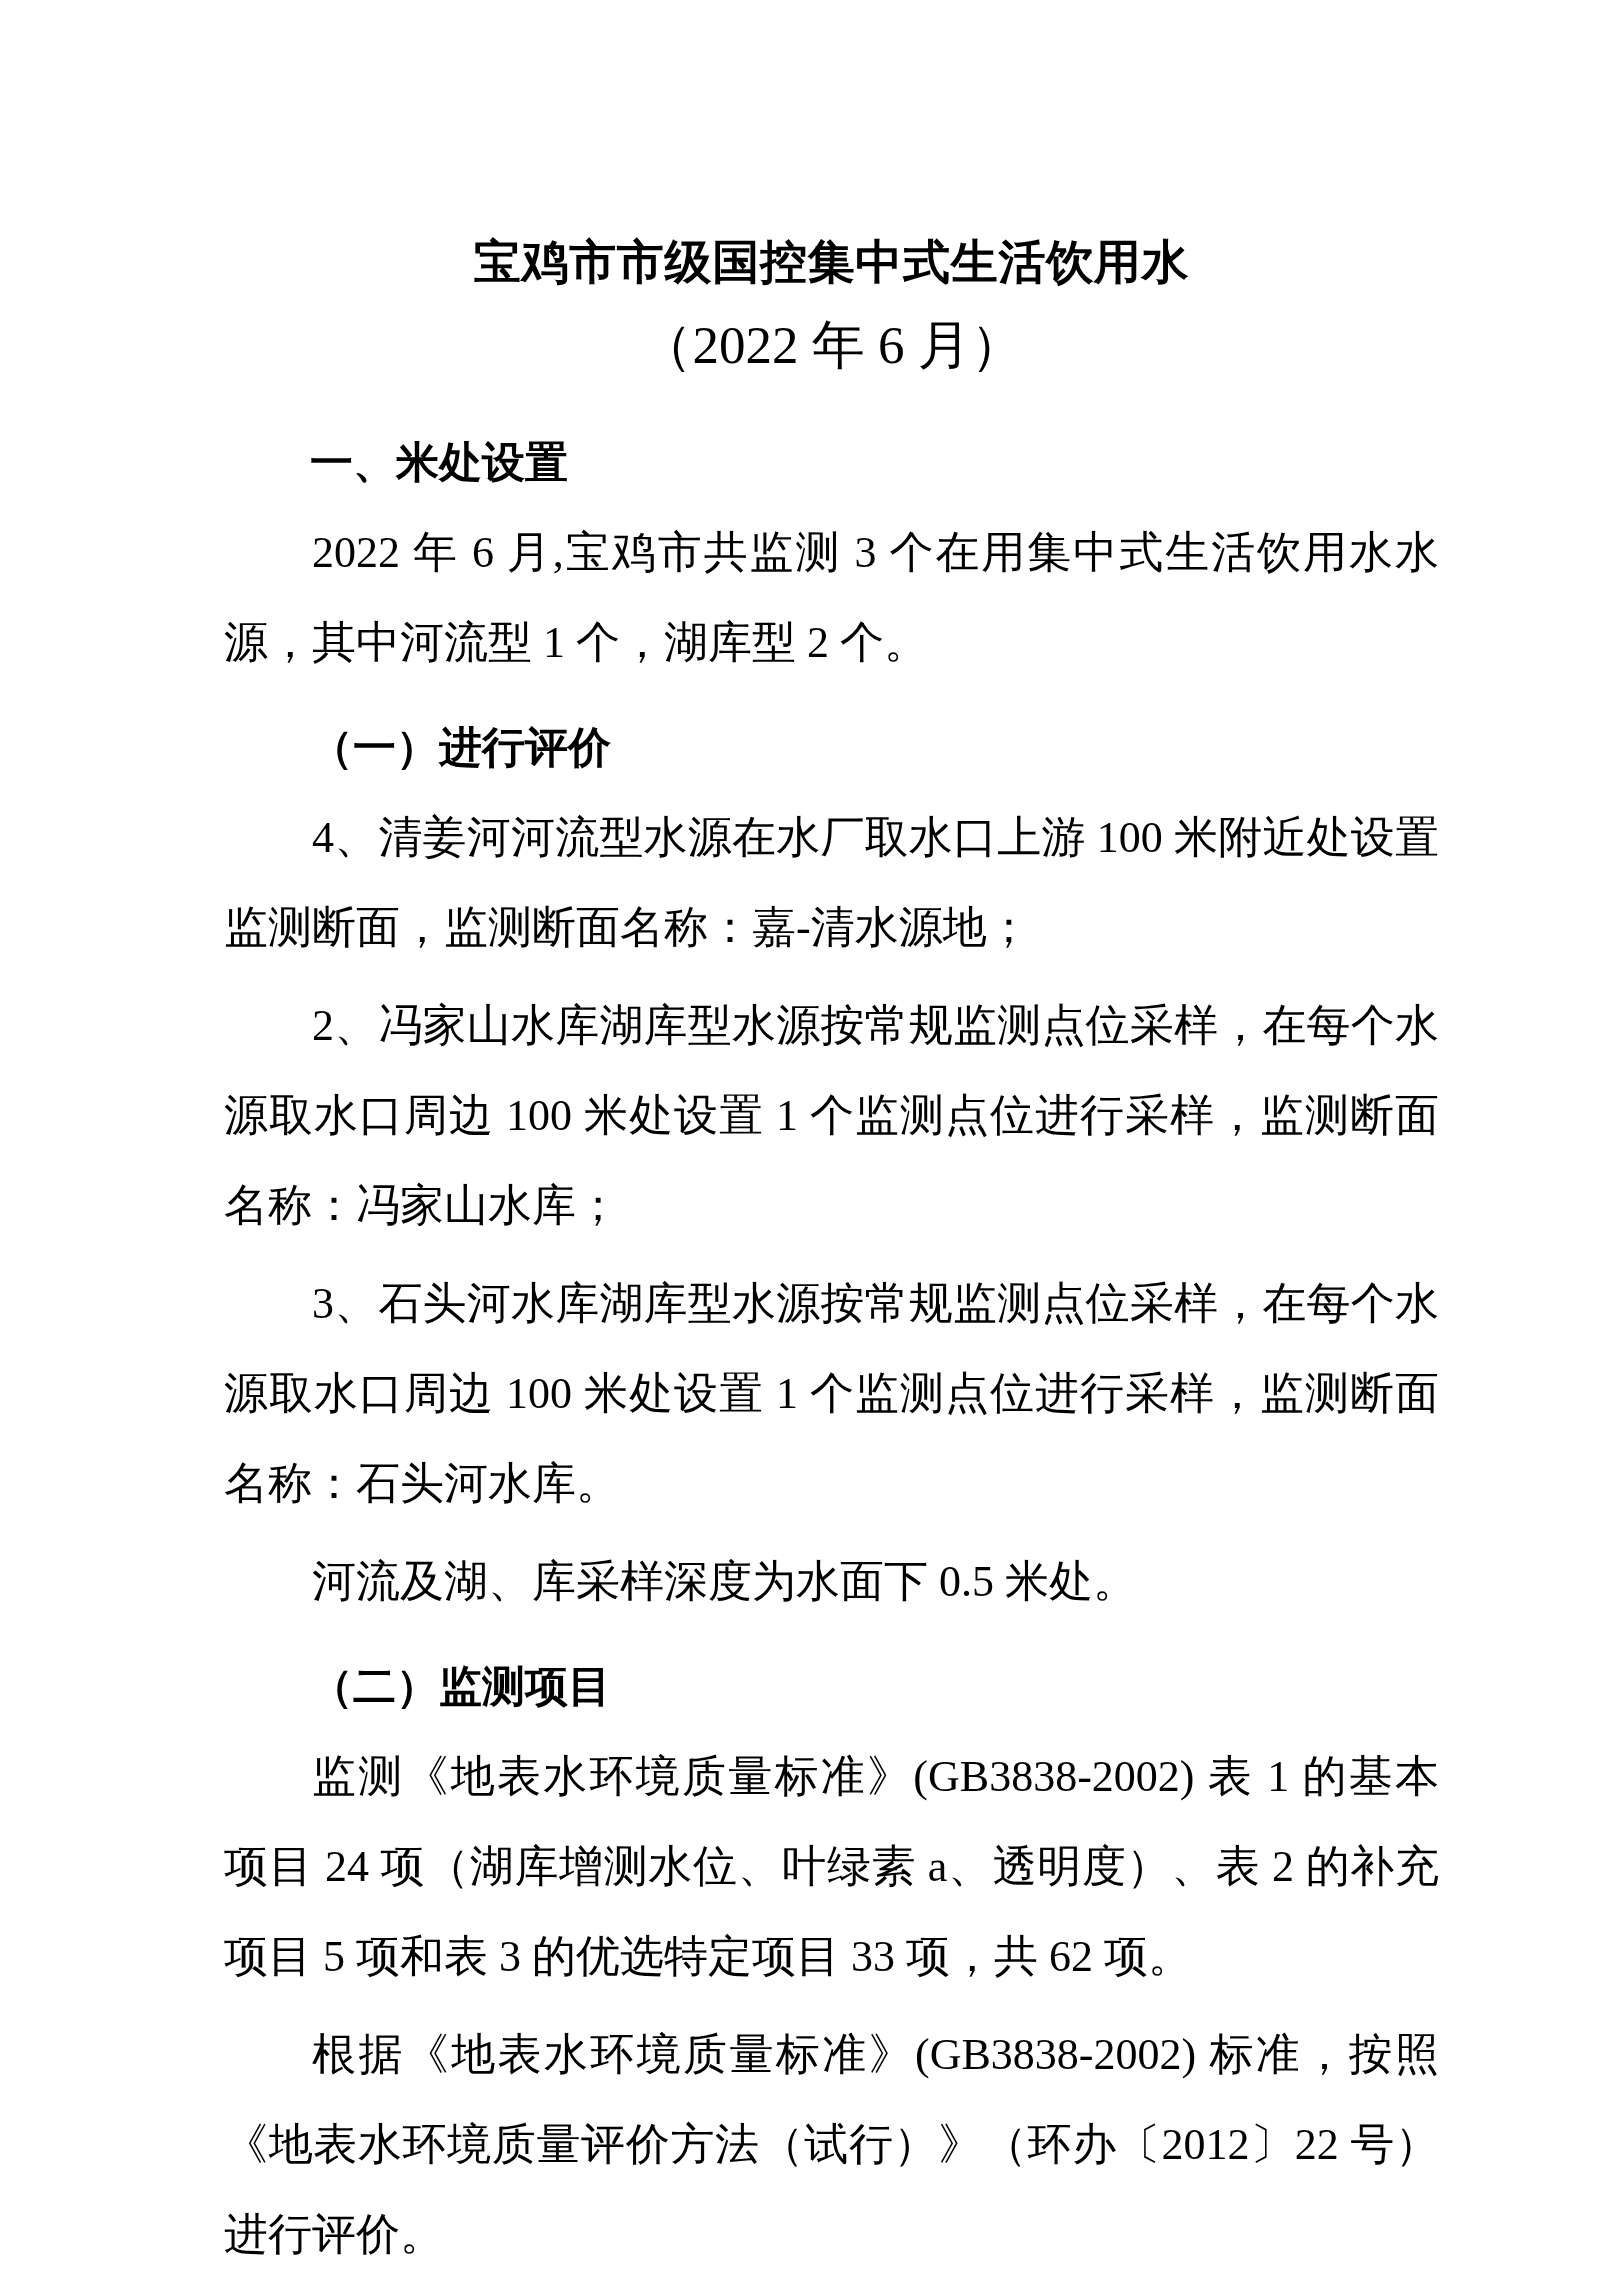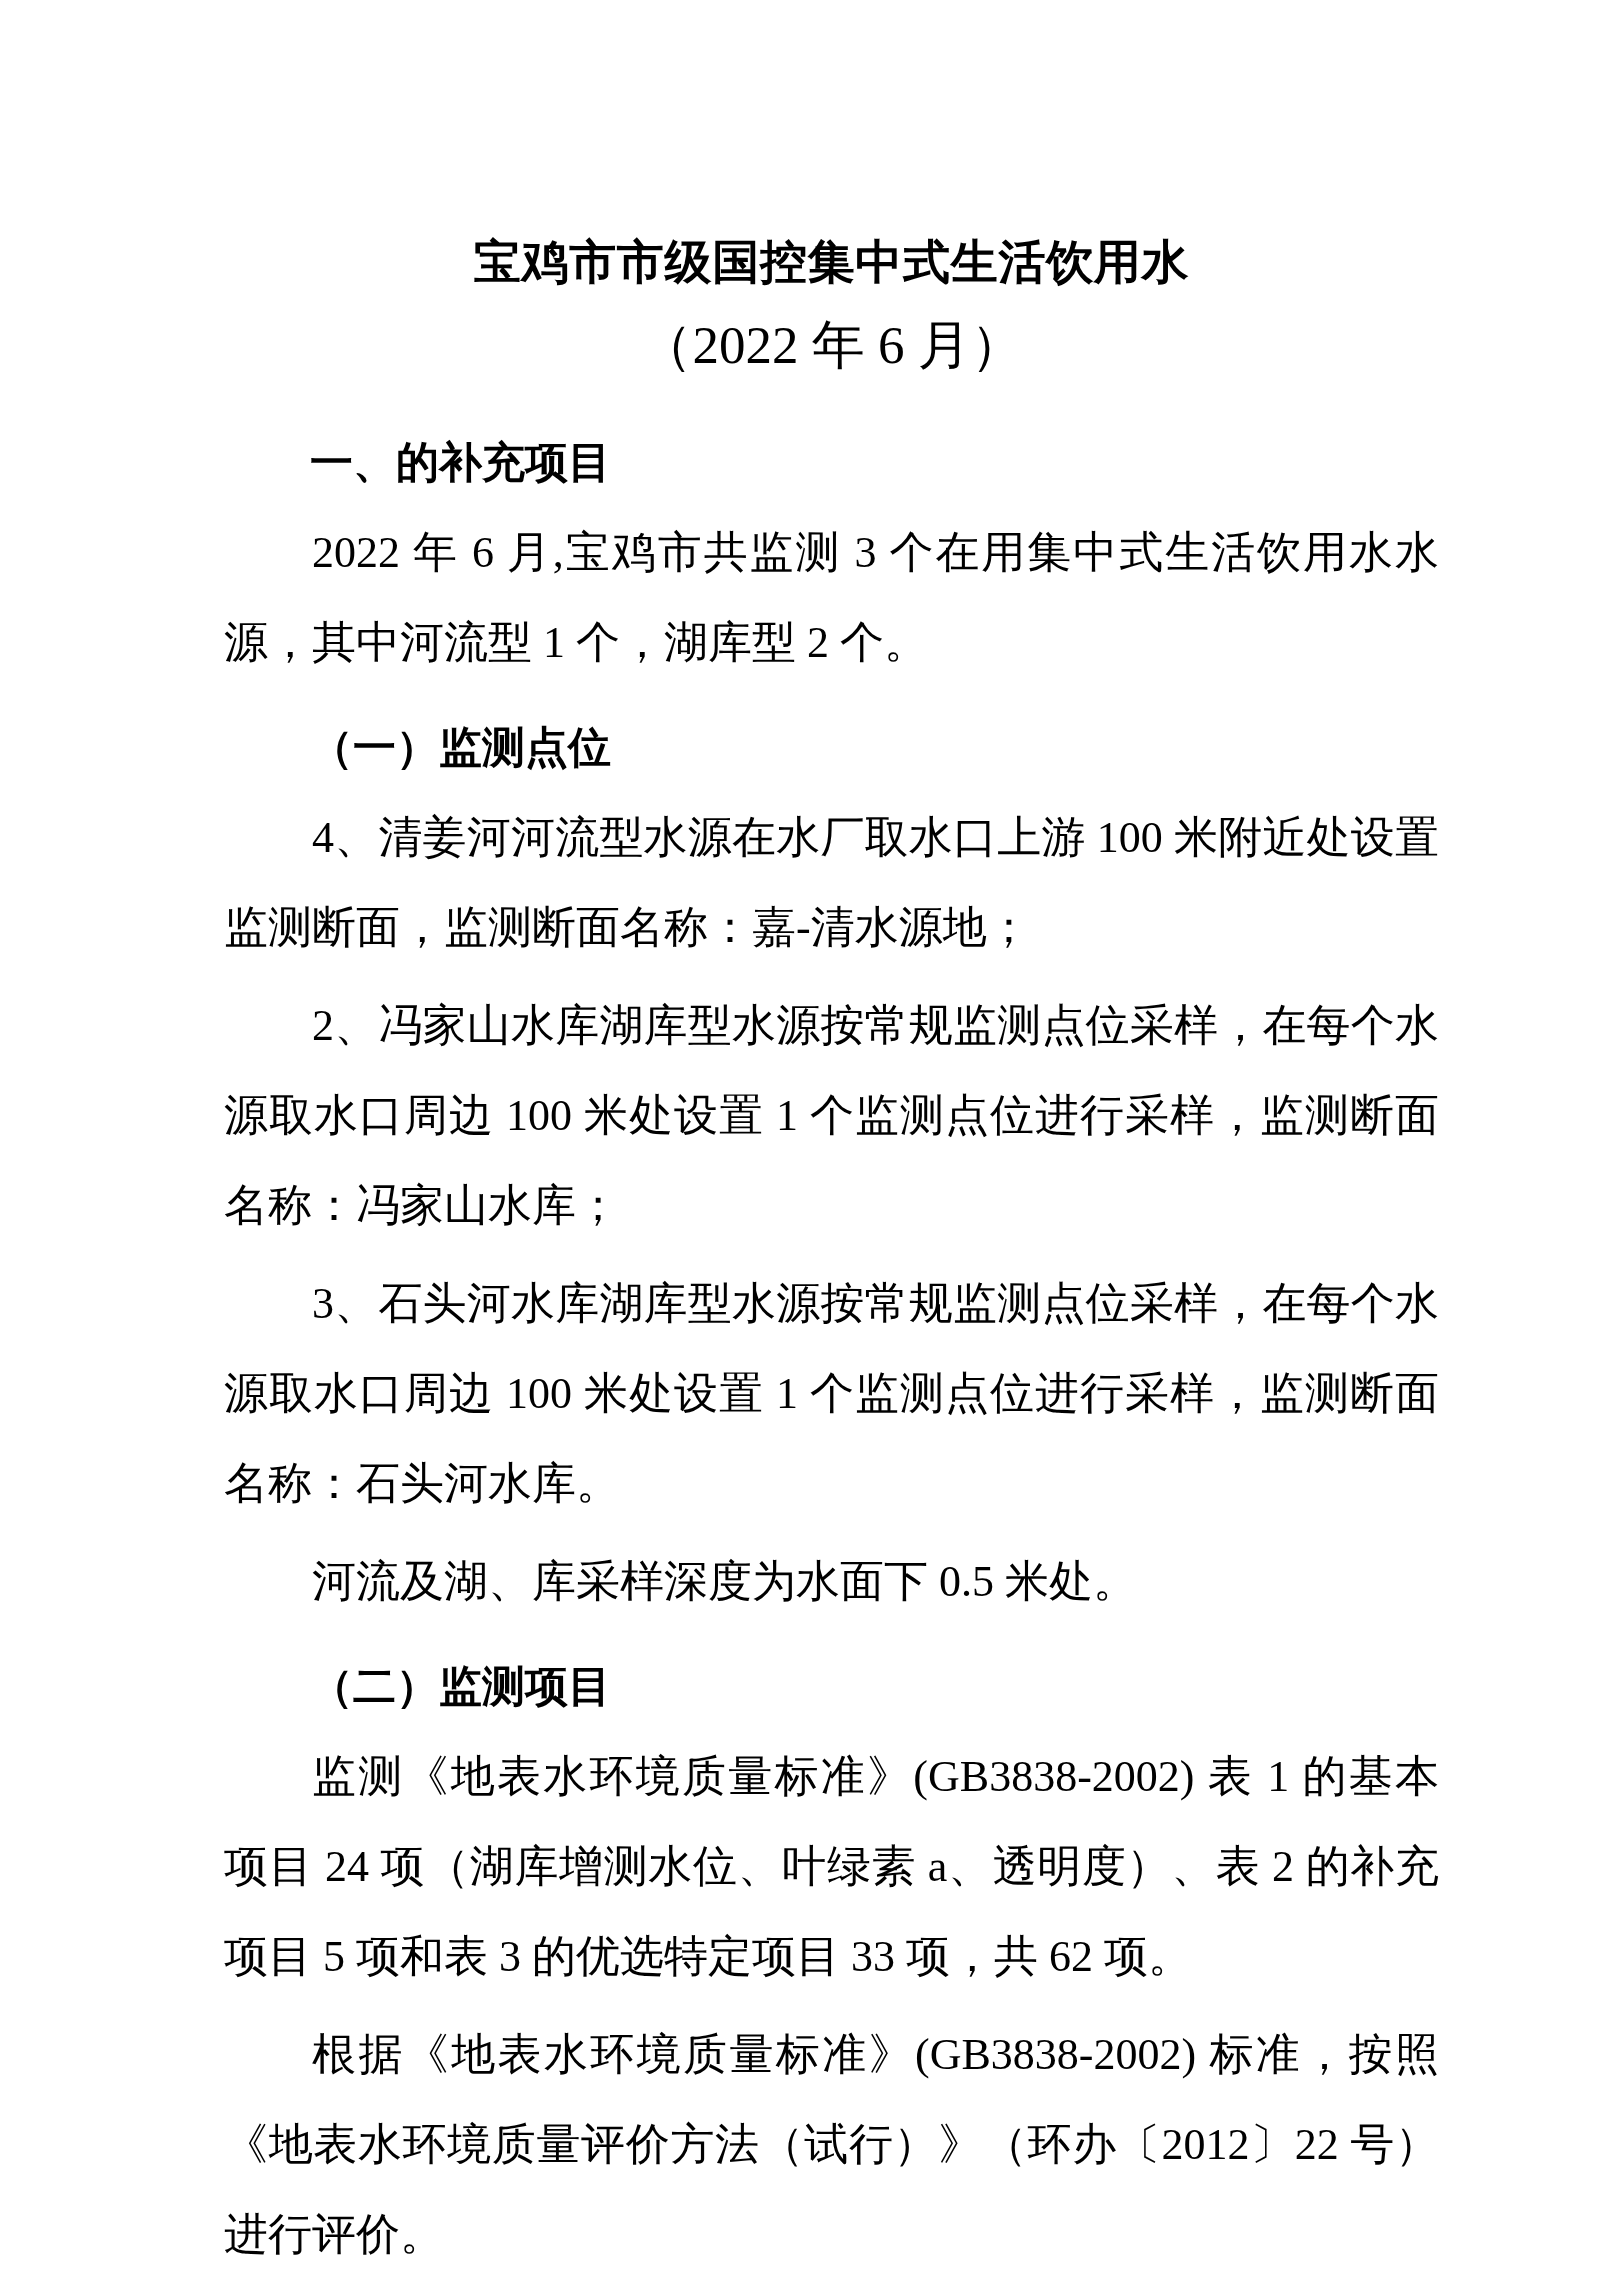--- a/index.html
+++ b/index.html
@@ -66,25 +66,25 @@
 
 <div class="page" style="background: rgb(255, 255, 255); color: rgb(0, 0, 0);">
   <div class="content">
 
     <h1 class="doc-title">
       <span class="title-line">宝鸡市市级国控集中式生活饮用水</span>
     </h1>
 
     <div class="doc-date">（2022 年 6 月）</div>
 
-    <h2 class="h-level1 first">一、的补充项目</h2>
+    <h2 class="h-level1 first">一、米处设置</h2>
 
     <p class="body-para">2022 年 6 月,宝鸡市共监测 3 个在用集中式生活饮用水水源，其中河流型 1 个，湖库型 2 个。</p>
 
-    <h3 class="h-level2">（一）监测点位</h3>
+    <h3 class="h-level2">（一）进行评价</h3>
 
     <p class="body-para">4、清姜河河流型水源在水厂取水口上游 100 米附近处设置监测断面，监测断面名称：嘉-清水源地；</p>
 
     <p class="body-para">2、冯家山水库湖库型水源按常规监测点位采样，在每个水源取水口周边 100 米处设置 1 个监测点位进行采样，监测断面名称：冯家山水库；</p>
 
     <p class="body-para">3、石头河水库湖库型水源按常规监测点位采样，在每个水源取水口周边 100 米处设置 1 个监测点位进行采样，监测断面名称：石头河水库。</p>
 
     <p class="body-para">河流及湖、库采样深度为水面下 0.5 米处。</p>
 
     <h3 class="h-level2">（二）监测项目</h3>

